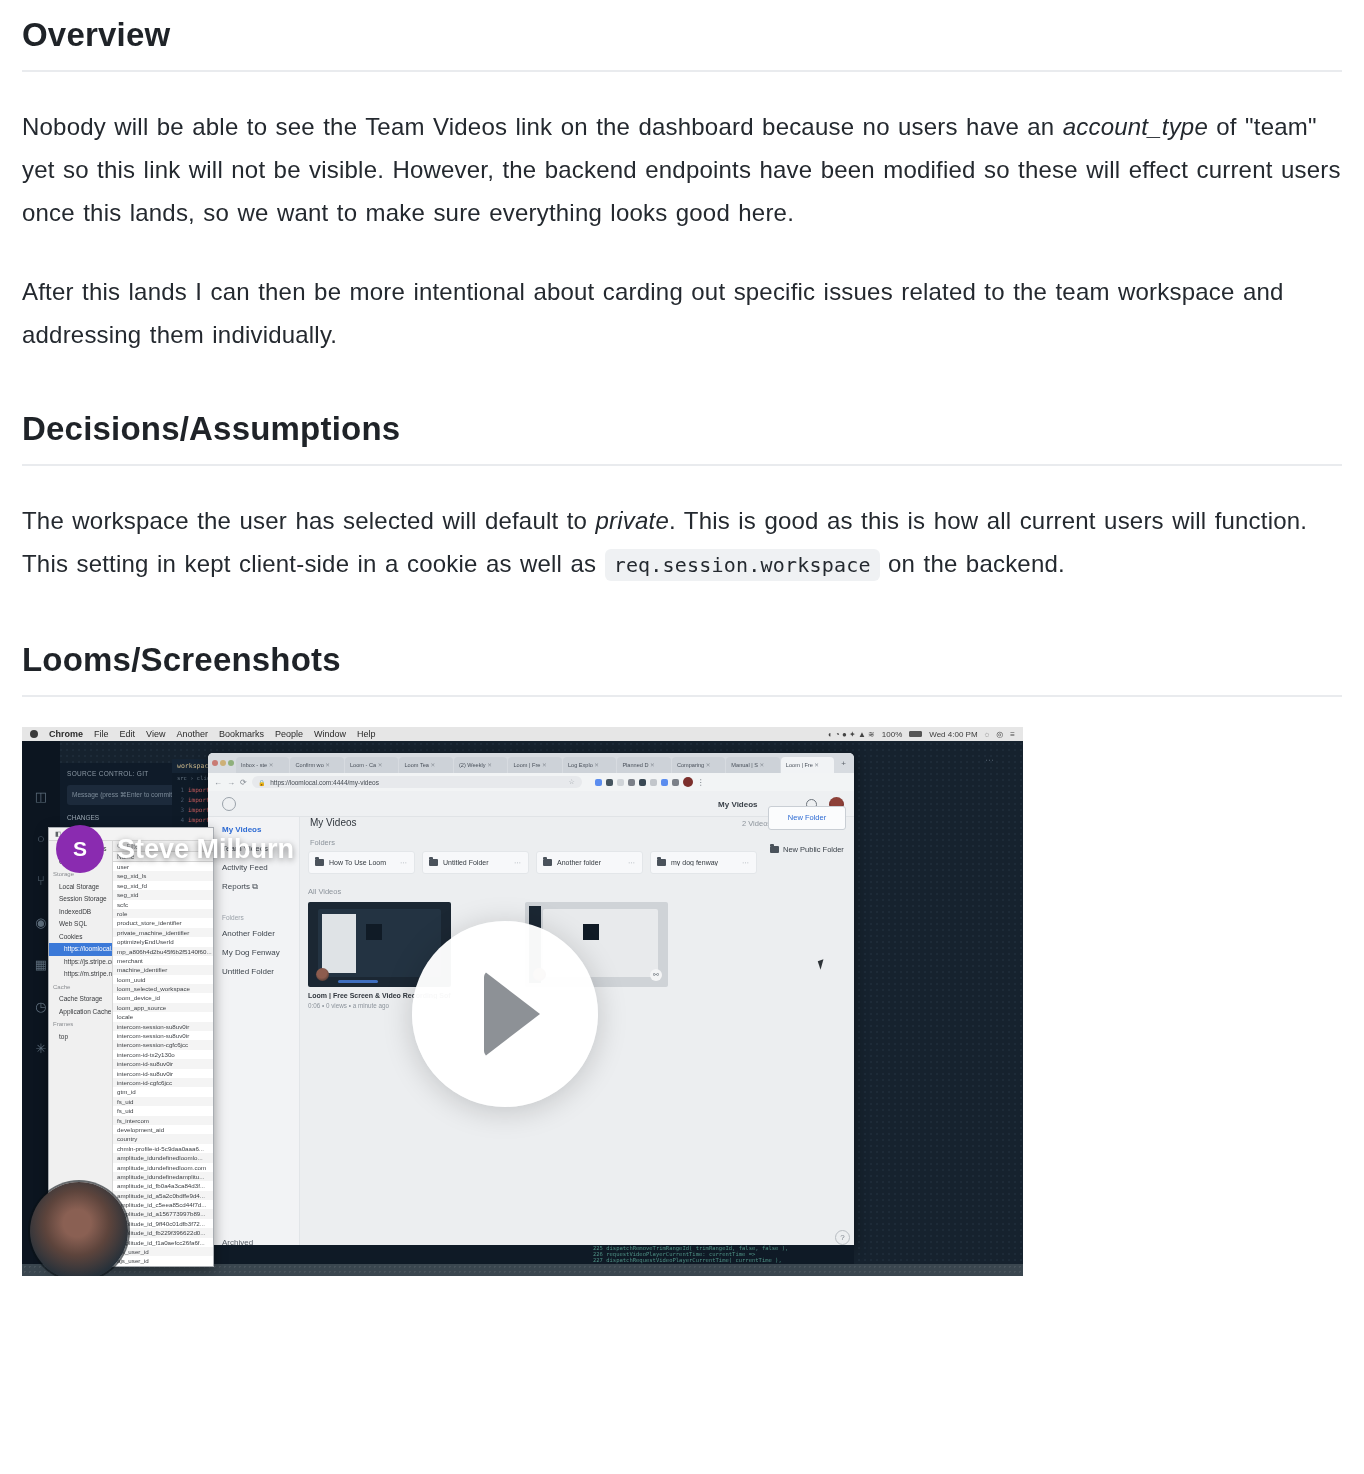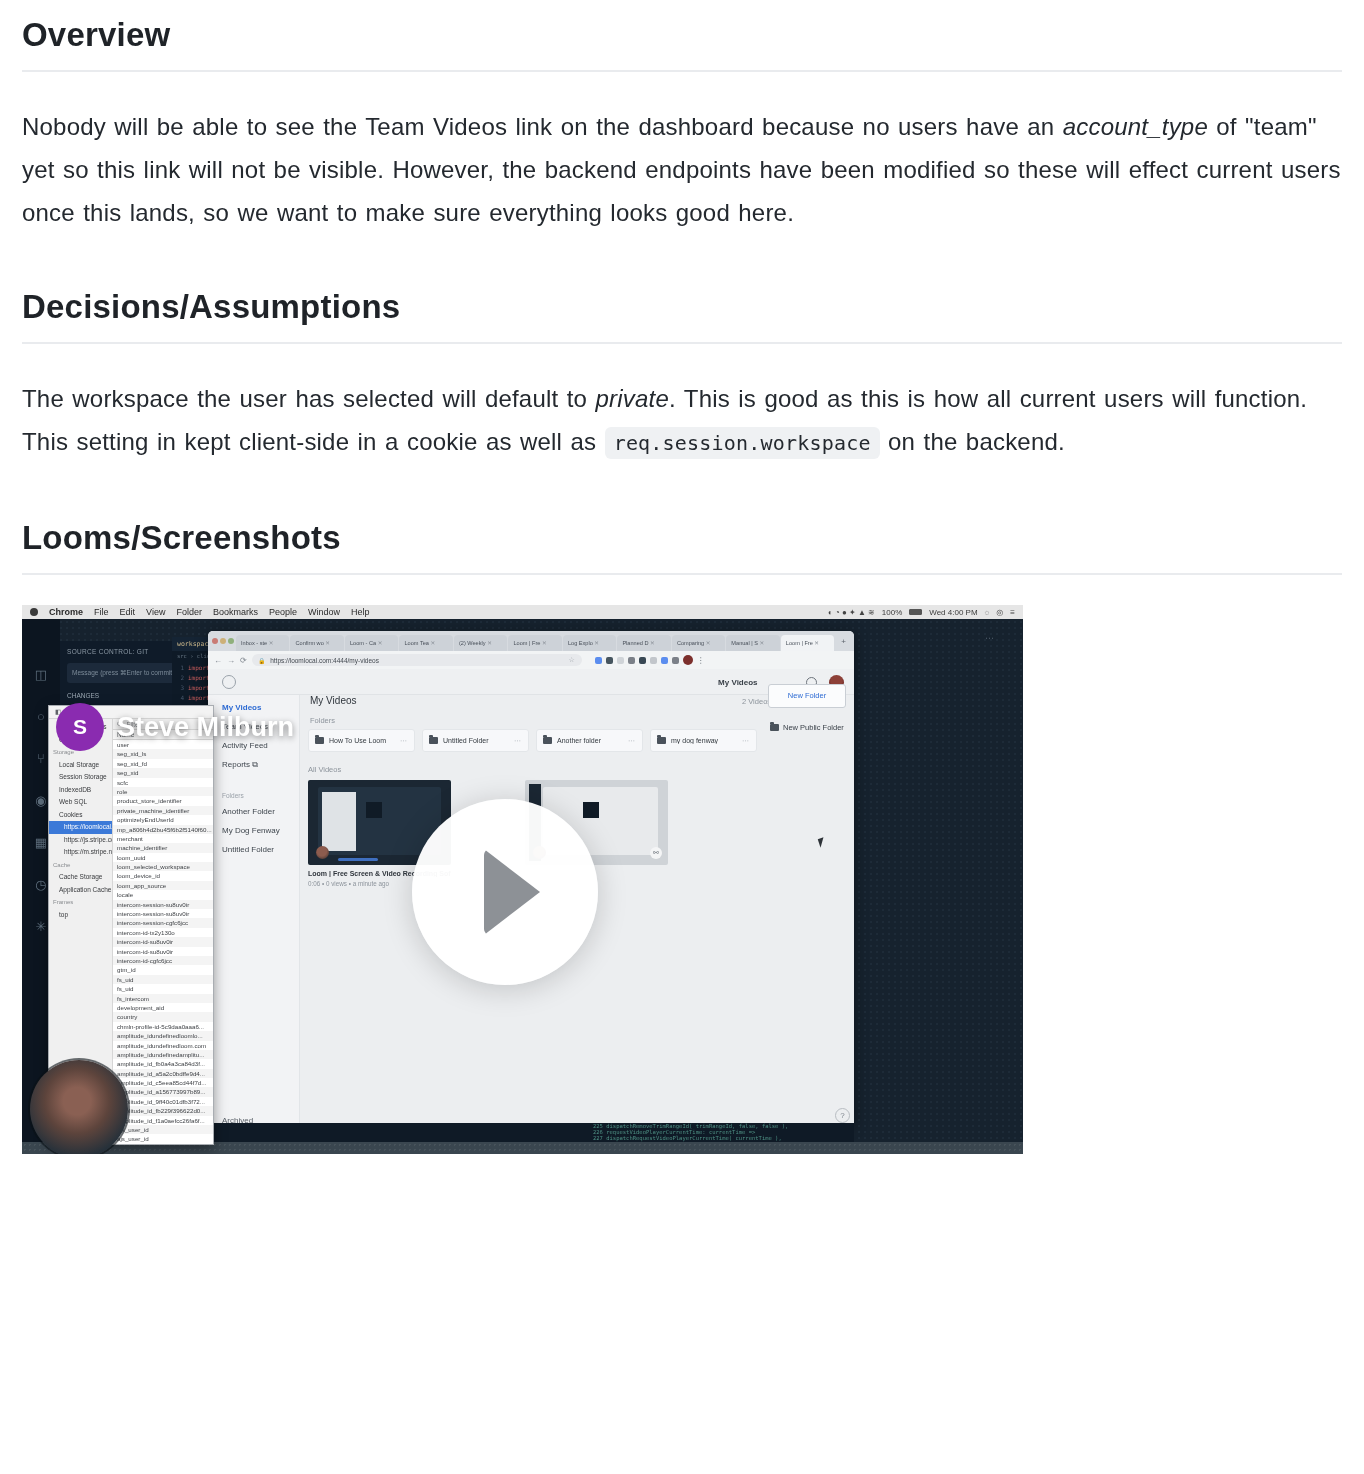--- a/index.html
+++ b/index.html
@@ -193,36 +193,37 @@
               border-left:56px solid #8d9196; border-top:43px solid transparent;
               border-bottom:43px solid transparent; border-radius:6px; }
 </style>
 </head>
 <body>
 
 <div class="page">
 
   <h2 class="md-h">Overview</h2>
   <p class="md-p"><span>Nobody will be able to see the Team Videos link on the dashboard because no users have an </span><em>account_type</em><span> of "team" yet so this link will not be visible. However, the backend endpoints have been modified so these will effect current users once this lands, so we want to make sure everything looks good here.</span></p>
+  <p class="md-p">After this lands I can then be more intentional about carding out specific issues related to the team workspace and addressing them individually.</p>
 
   <h2 class="md-h spaced">Decisions/Assumptions</h2>
   <p class="md-p"><span>The workspace the user has selected will default to </span><em>private</em><span>. This is good as this is how all current users will function. This setting in kept client-side in a cookie as well as </span><code class="inline">req.session.workspace</code><span> on the backend.</span></p>
 
   <h2 class="md-h spaced">Looms/Screenshots</h2>
 
   <div class="thumb">
 
     <div class="abs menubar">
       <span class="apple-dot"></span>
       <span class="mb-item" style="font-weight:bold">Chrome</span>
       <span class="menu-list">
           <div class="mb-item">File</div>
           <div class="mb-item">Edit</div>
           <div class="mb-item">View</div>
-          <div class="mb-item">Folder</div>
+          <div class="mb-item">Another</div>
           <div class="mb-item">Bookmarks</div>
           <div class="mb-item">People</div>
           <div class="mb-item">Window</div>
           <div class="mb-item">Help</div>
         </span>
       <span class="mb-right">
         <span class="glyph">◐ ◔ ● ✦ ▲ ≋</span>
         <span>100%</span>
         <span class="battery"></span>
         <span>Wed 4:00 PM</span>

